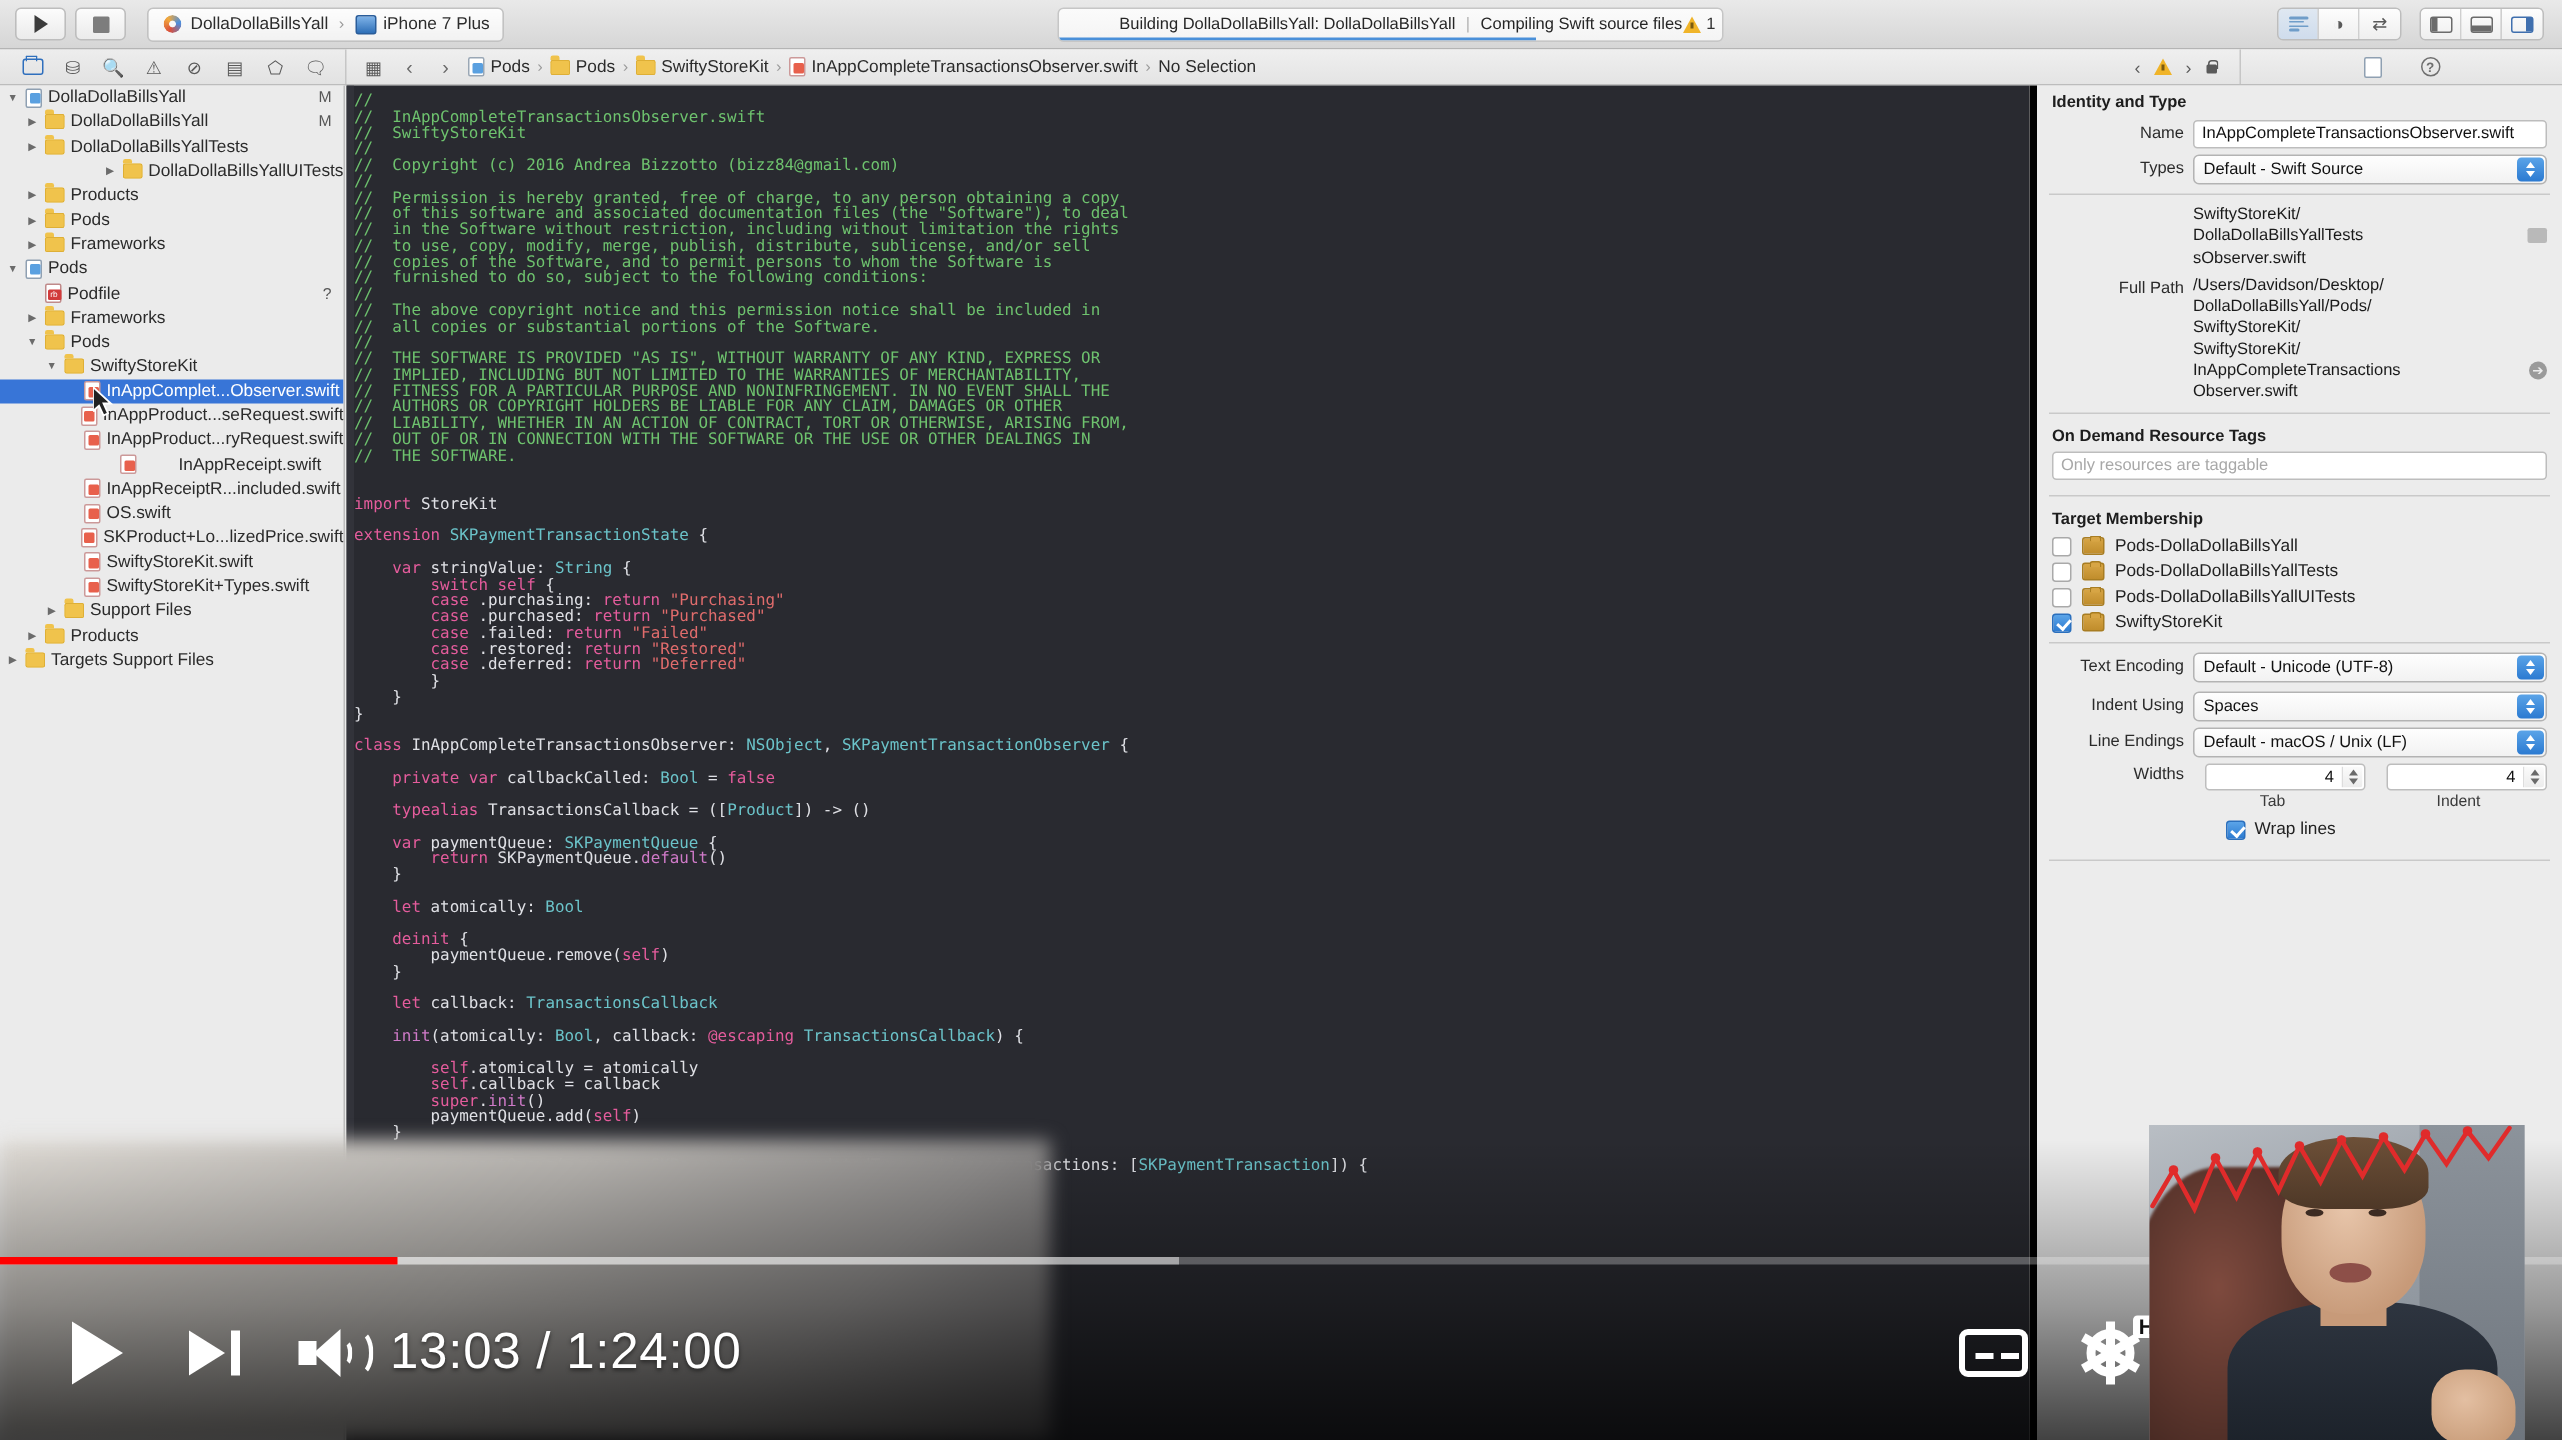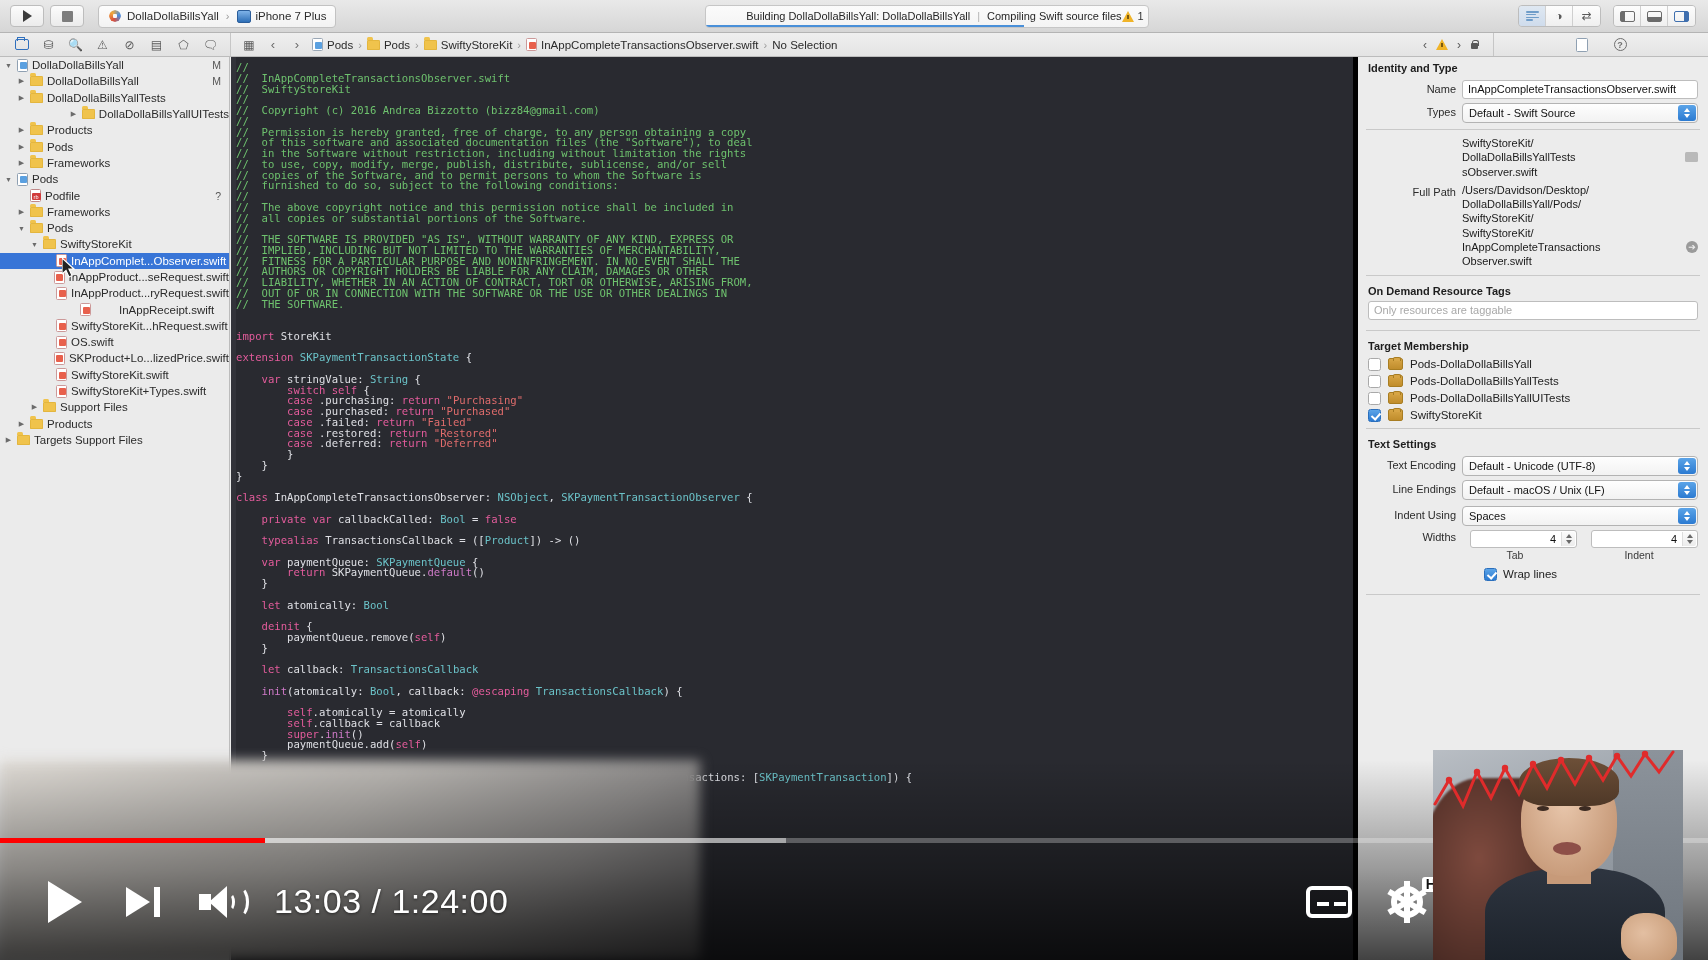--- a/index.html
+++ b/index.html
@@ -244,21 +244,21 @@
   .ic-play{width:0;height:0;border-left:34px solid #fff;border-top:21px solid transparent;border-bottom:21px solid transparent;}
   .ic-next{display:flex;align-items:center;gap:4px;}
   .ic-next b{display:block;width:0;height:0;border-left:24px solid #fff;border-top:15px solid transparent;border-bottom:15px solid transparent;}
   .ic-next s{display:block;width:6px;height:30px;background:#fff;}
   .ic-vol{position:relative;width:44px;height:34px;}
   .ic-vol .spk{position:absolute;left:0;top:9px;width:12px;height:16px;background:#fff;}
   .ic-vol .cone{position:absolute;left:10px;top:1px;width:0;height:0;border-right:18px solid #fff;border-top:16px solid transparent;border-bottom:16px solid transparent;}
   .ic-vol .w1,.ic-vol .w2{position:absolute;border:3px solid #fff;border-left-color:transparent;border-bottom-color:transparent;border-top-color:transparent;border-radius:50%;}
   .ic-vol .w1{left:26px;top:8px;width:10px;height:18px;}
   .ic-vol .w2{left:30px;top:1px;width:20px;height:32px;}
-  .timecode{color:#fff;font-size:34px;letter-spacing:0.5px;margin-left:14px;font-family:"Liberation Sans",sans-serif;text-shadow:0 1px 3px rgba(0,0,0,.55);}
+  .timecode{color:#fff;font-size:34px;letter-spacing:0.5px;font-family:"Liberation Sans",sans-serif;text-shadow:0 1px 3px rgba(0,0,0,.55);}
   .ctrl-right{margin-left:auto;display:flex;align-items:center;gap:0px;padding-right:28px;}
   .cc-ic{width:46px;height:32px;border:4px solid #fff;border-radius:6px;position:relative;}
   .cc-ic::before{content:"";position:absolute;left:7px;top:12px;width:12px;height:4px;background:#fff;}
   .cc-ic::after{content:"";position:absolute;left:24px;top:12px;width:12px;height:4px;background:#fff;}
   .gear-ic{position:relative;width:40px;height:40px;}
   .gear-ic .gbody{position:absolute;inset:4px;border-radius:50%;border:6px solid #fff;}
   .gear-ic .gt{position:absolute;left:17px;top:-1px;width:6px;height:42px;background:#fff;}
   .gear-ic .gt2{transform:rotate(60deg);}
   .gear-ic .gt3{transform:rotate(120deg);}
   .hd-badge{
@@ -543,21 +543,21 @@
             <span>InAppProduct...ryRequest.swift</span>
           </div>
           <div class="tree-row" style="padding-left: 43px; gap: 28px;">
             <span class="disc blank">▶</span>
             <span class="ic-swiftfile fi"></span>
             <span>InAppReceipt.swift</span>
           </div>
           <div class="tree-row" style="padding-left: 43px;">
             <span class="disc blank">▶</span>
             <span class="ic-swiftfile fi"></span>
-            <span>SwiftyStoreKit...hRequest.swift</span>
+            <span>InAppReceiptR...included.swift</span>
           </div>
           <div class="tree-row" style="padding-left: 43px;">
             <span class="disc blank">▶</span>
             <span class="ic-swiftfile fi"></span>
             <span>OS.swift</span>
           </div>
           <div class="tree-row" style="padding-left: 43px;">
             <span class="disc blank">▶</span>
             <span class="ic-swiftfile fi"></span>
             <span>SKProduct+Lo...lizedPrice.swift</span>
@@ -673,53 +673,52 @@
           </div>
           <div class="tm-row">
             <span class="cbox on"></span>
             <span class="tgt-ic"></span>
             <span>SwiftyStoreKit</span>
           </div>
         </div>
 
       <div class="insp-divider"></div>
 
-      <div class="insp-sec-title">Text Settings</div>
 
       <div class="frow">
         <div class="flabel">Text Encoding</div>
         <div class="ftext">
           <div class="popup">
             <span>Default - Unicode (UTF-8)</span>
             <span class="stepper">
                 <i></i>
                 <i></i>
               </span>
           </div>
         </div>
       </div>
 
+      <div class="frow" style="margin-top:2px">
+        <div class="flabel">Indent Using</div>
+        <div class="ftext">
+          <div class="popup">
+            <span>Spaces</span>
+            <span class="stepper">
+                <i></i>
+                <i></i>
+              </span>
+          </div>
+        </div>
+      </div>
+
       <div class="frow">
         <div class="flabel">Line Endings</div>
         <div class="ftext">
           <div class="popup">
             <span>Default - macOS / Unix (LF)</span>
-            <span class="stepper">
-                <i></i>
-                <i></i>
-              </span>
-          </div>
-        </div>
-      </div>
-
-      <div class="frow" style="margin-top:2px">
-        <div class="flabel">Indent Using</div>
-        <div class="ftext">
-          <div class="popup">
-            <span>Spaces</span>
             <span class="stepper">
                 <i></i>
                 <i></i>
               </span>
           </div>
         </div>
       </div>
 
       <div class="widths-row">
         <div class="flabel" style="padding-top:1px">Widths</div>

